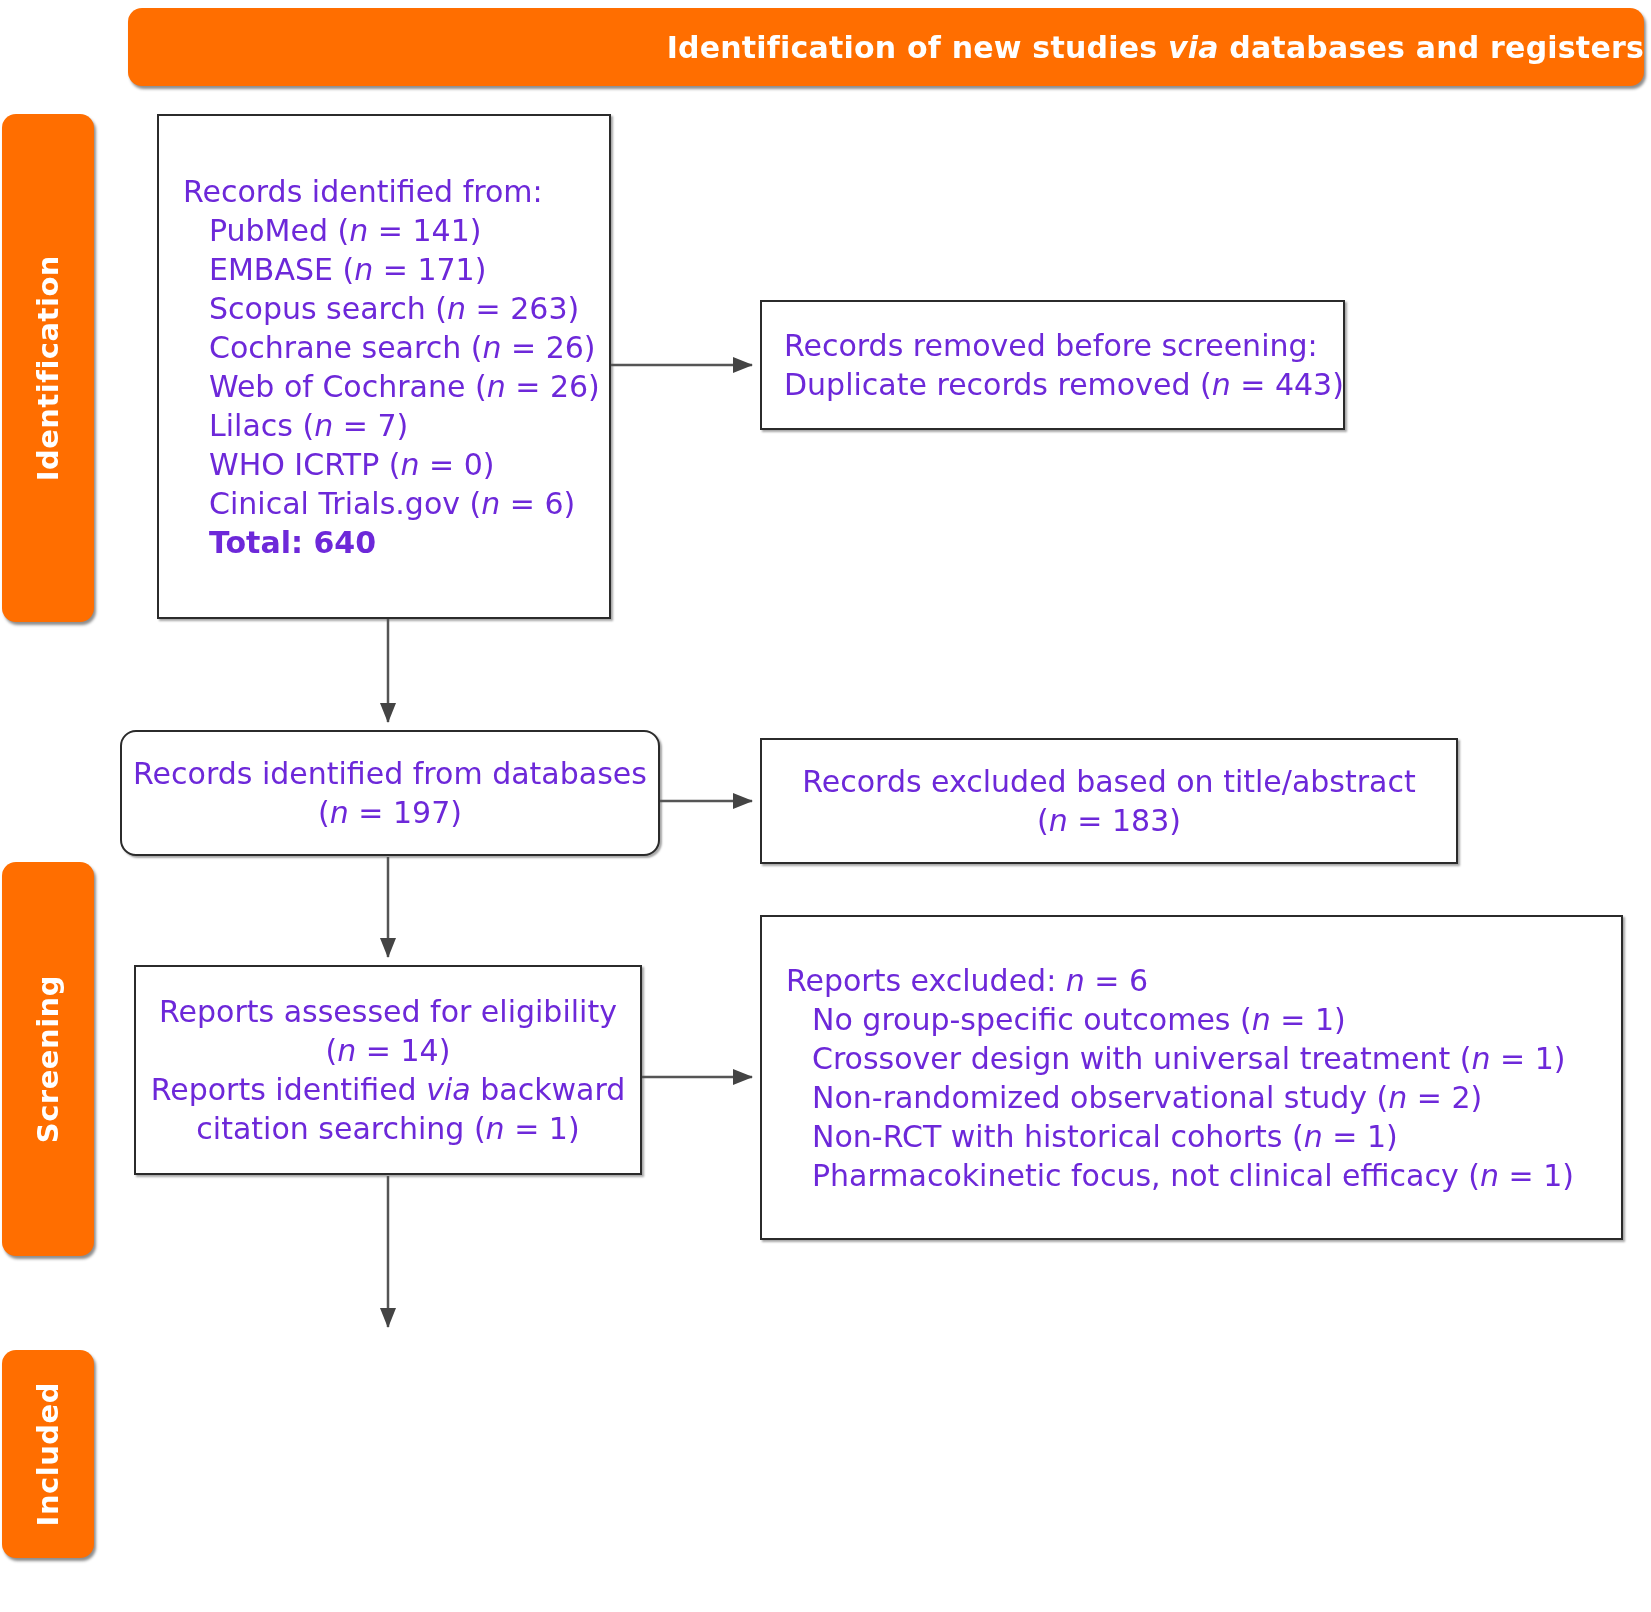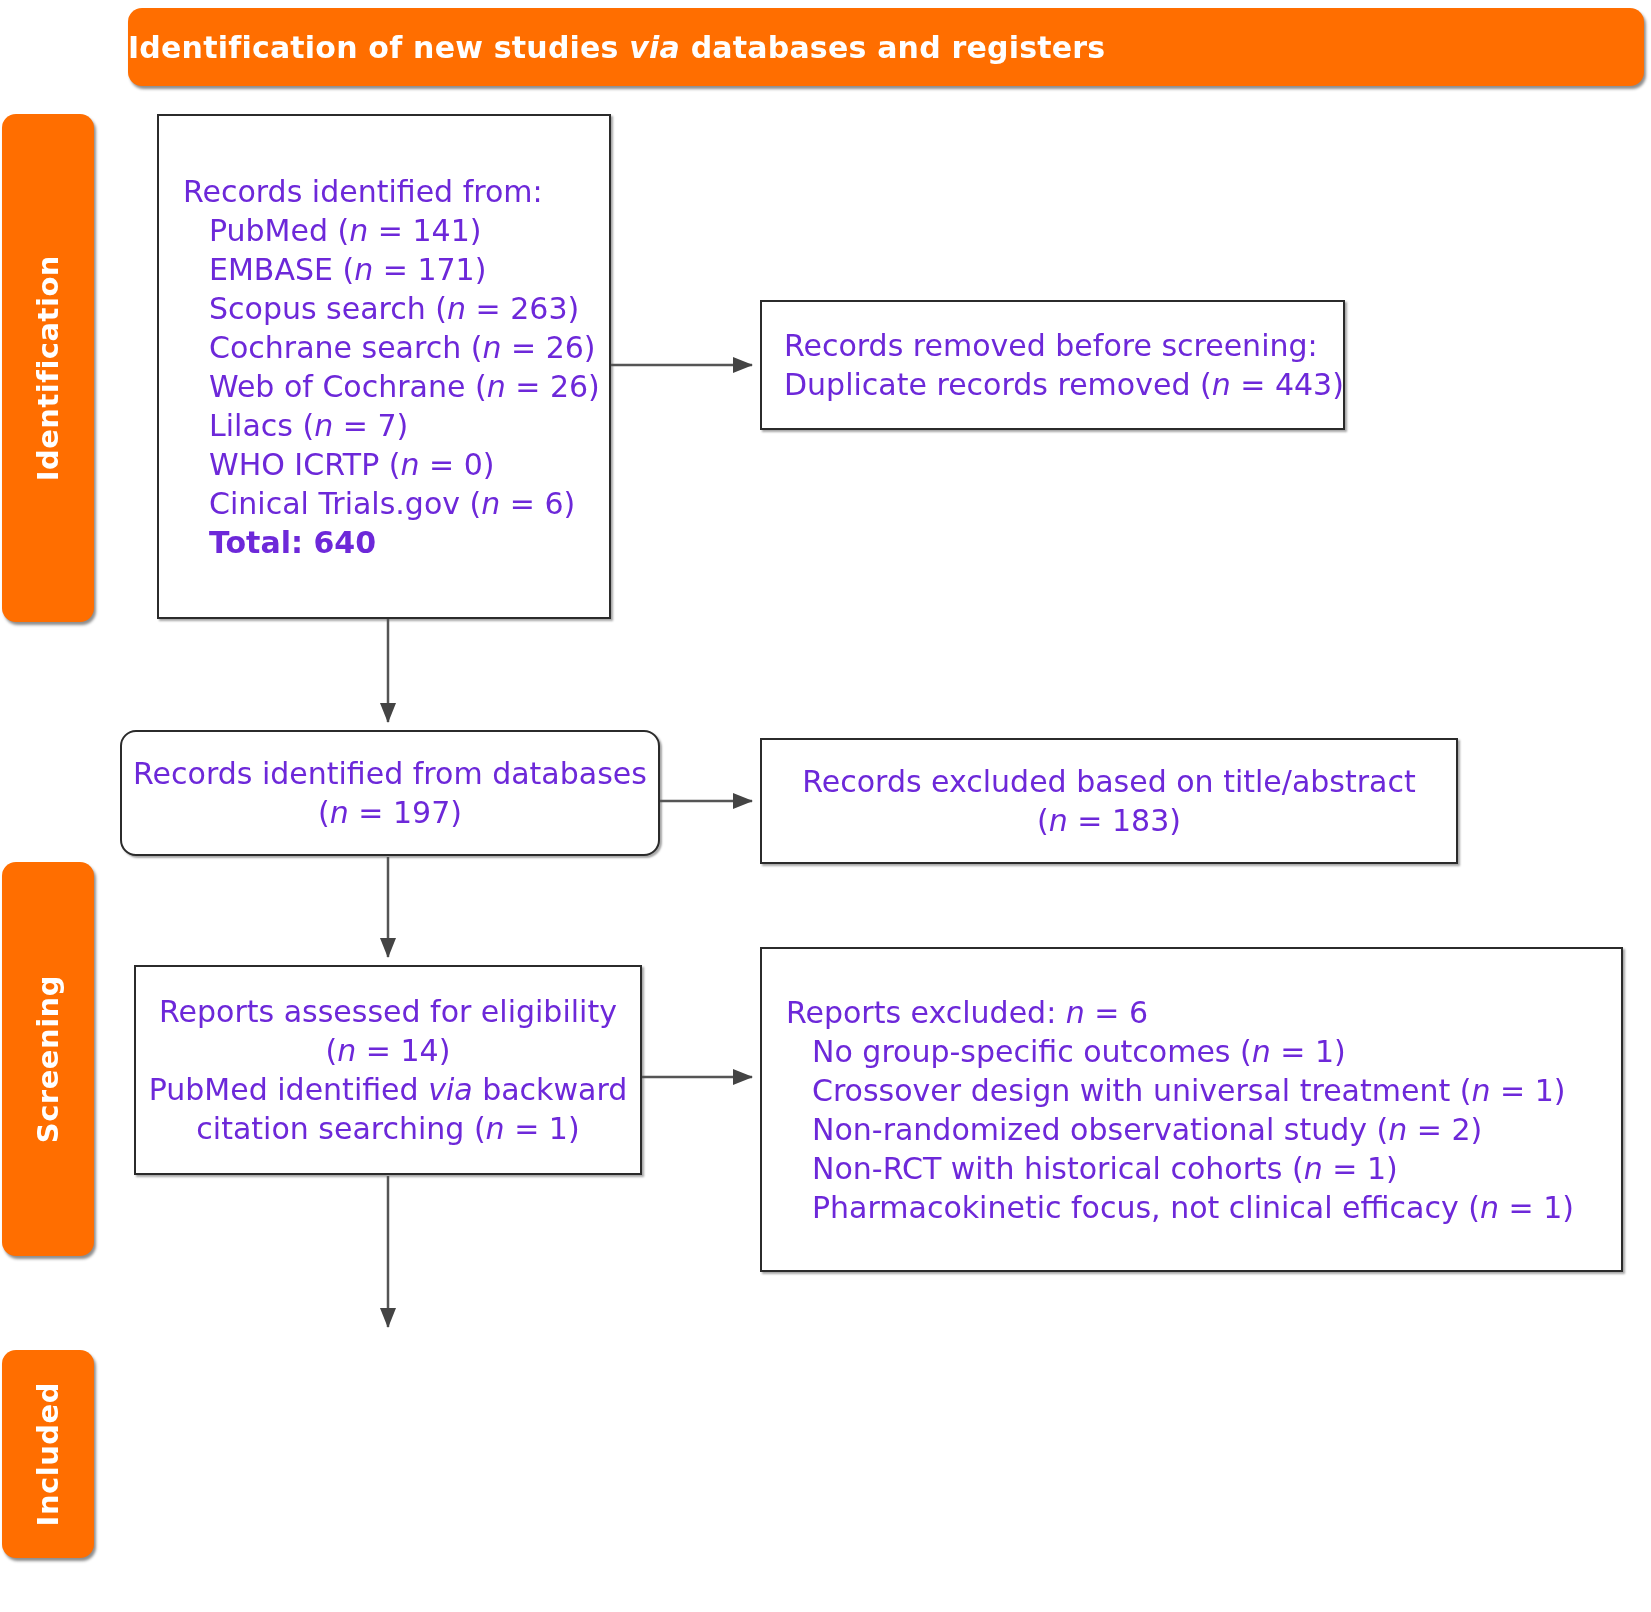--- a/index.html
+++ b/index.html
@@ -19,21 +19,21 @@
   }
 
   
   .phase-header {
     position: absolute;
     background: #FF6E00;
     border-radius: 14px;
     box-shadow: 2px 3px 3px rgba(0,0,0,0.45);
     display: flex;
     align-items: center;
-    justify-content: flex-start;
+    justify-content: flex-end;
     color: #ffffff;
     font-weight: bold;
   }
   .phase-header .htxt {
     font-size: 30px;
     letter-spacing: 0.2px;
     white-space: nowrap;
   }
   .phase-header .htxt i { font-style: italic; }
 
@@ -171,29 +171,29 @@
       (<span class="nit">n</span> = <span>183</span>)
     </div>
   </div>
 
   <div class="node centered" style="left:134px; top:965px; width:508px; height:210px;">
     <div class="line">Reports assessed for eligibility</div>
     <div class="line">
       (<span class="nit">n</span> = <span>14</span>)
     </div>
     <div class="line">
-      <span>PubMed identified </span><i>via</i><span> backward</span>
+      <span>Reports identified </span><i>via</i><span> backward</span>
     </div>
     <div class="line">
       <span>citation searching</span>
       (<span class="nit">n</span> = <span>1</span>)
     </div>
   </div>
 
-  <div class="node listbox" style="left:760px; top:915px; width:863px; height:325px;margin-top:32px;">
+  <div class="node listbox" style="left:760px; top:915px; width:863px; height:325px;">
     <div class="line">
       <span>Reports excluded:</span>
       <span class="nit">n</span> = <span>6</span>
     </div>
     <div class="line indent">
       <span>No group-specific outcomes</span>
       (<span class="nit">n</span> = <span>1</span>)
     </div>
     <div class="line indent">
       <span>Crossover design with universal treatment</span>

